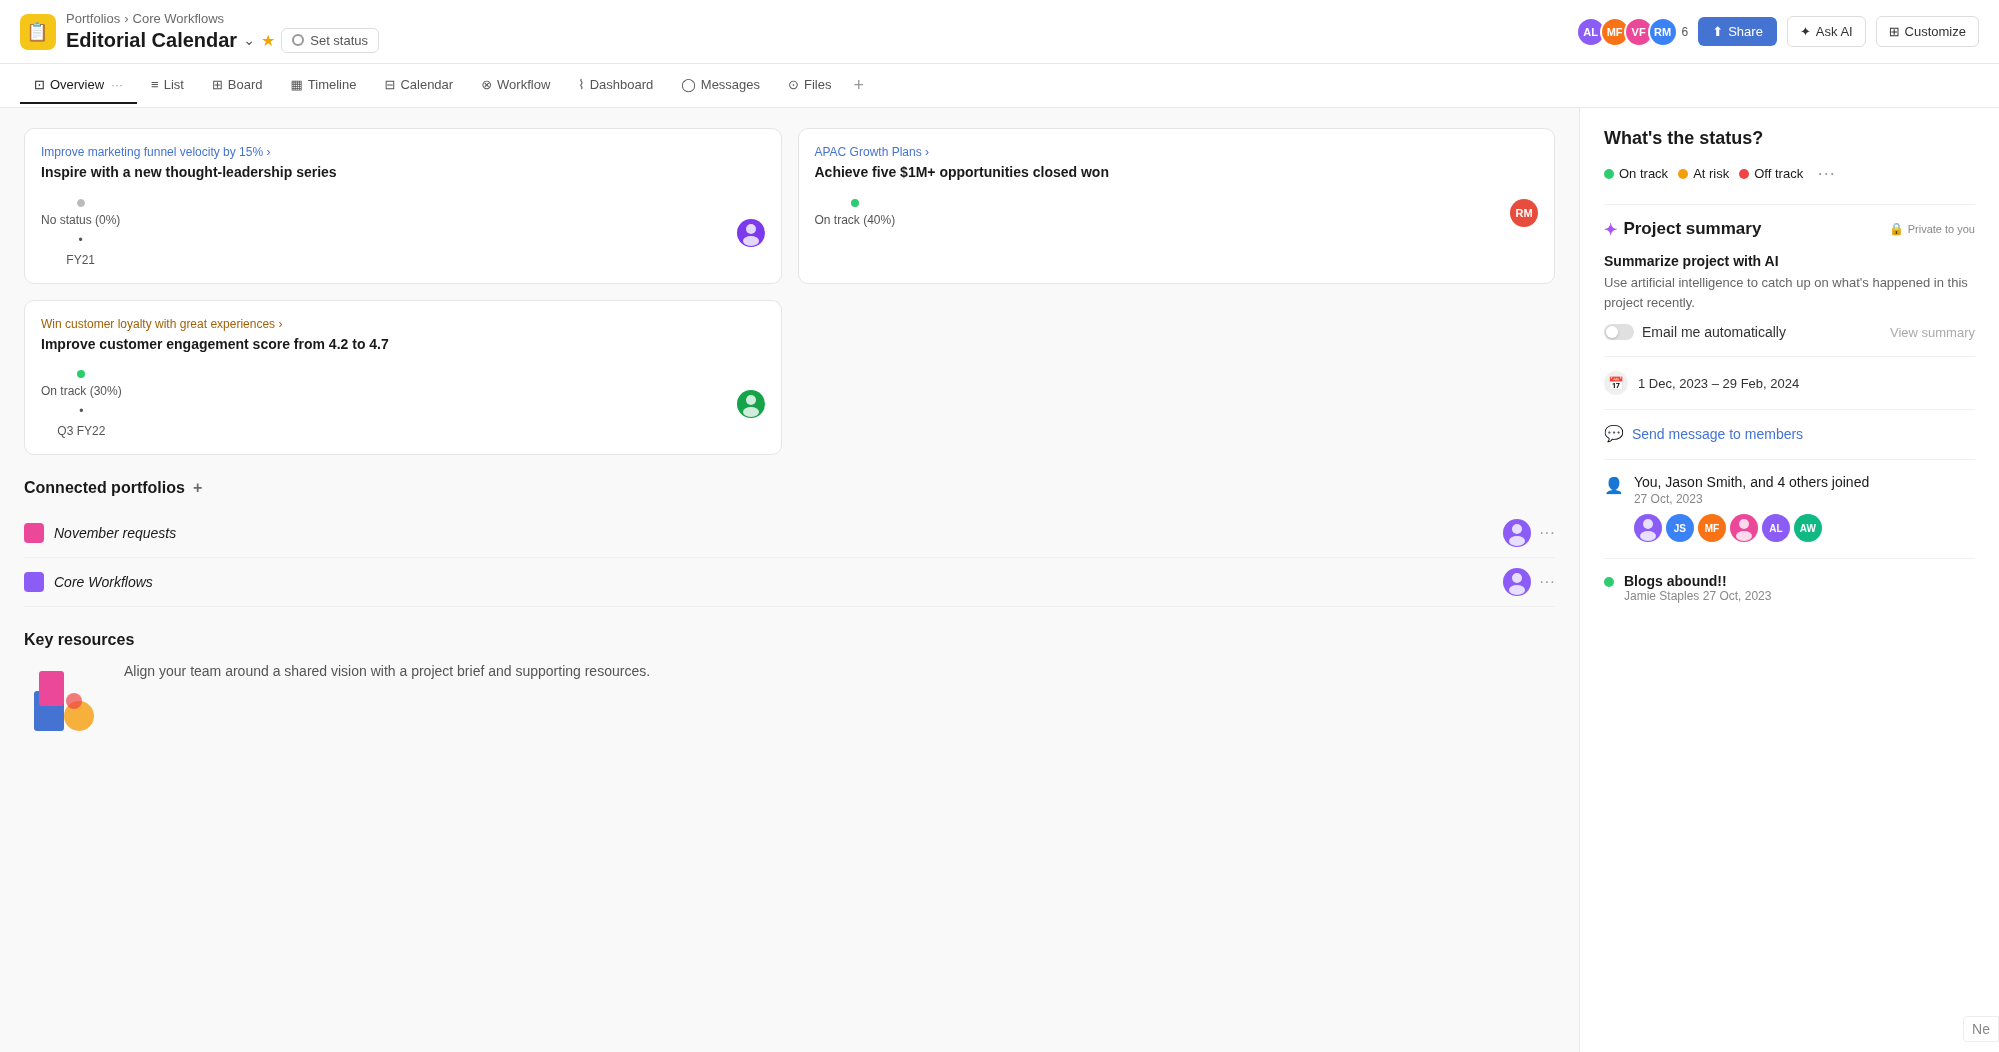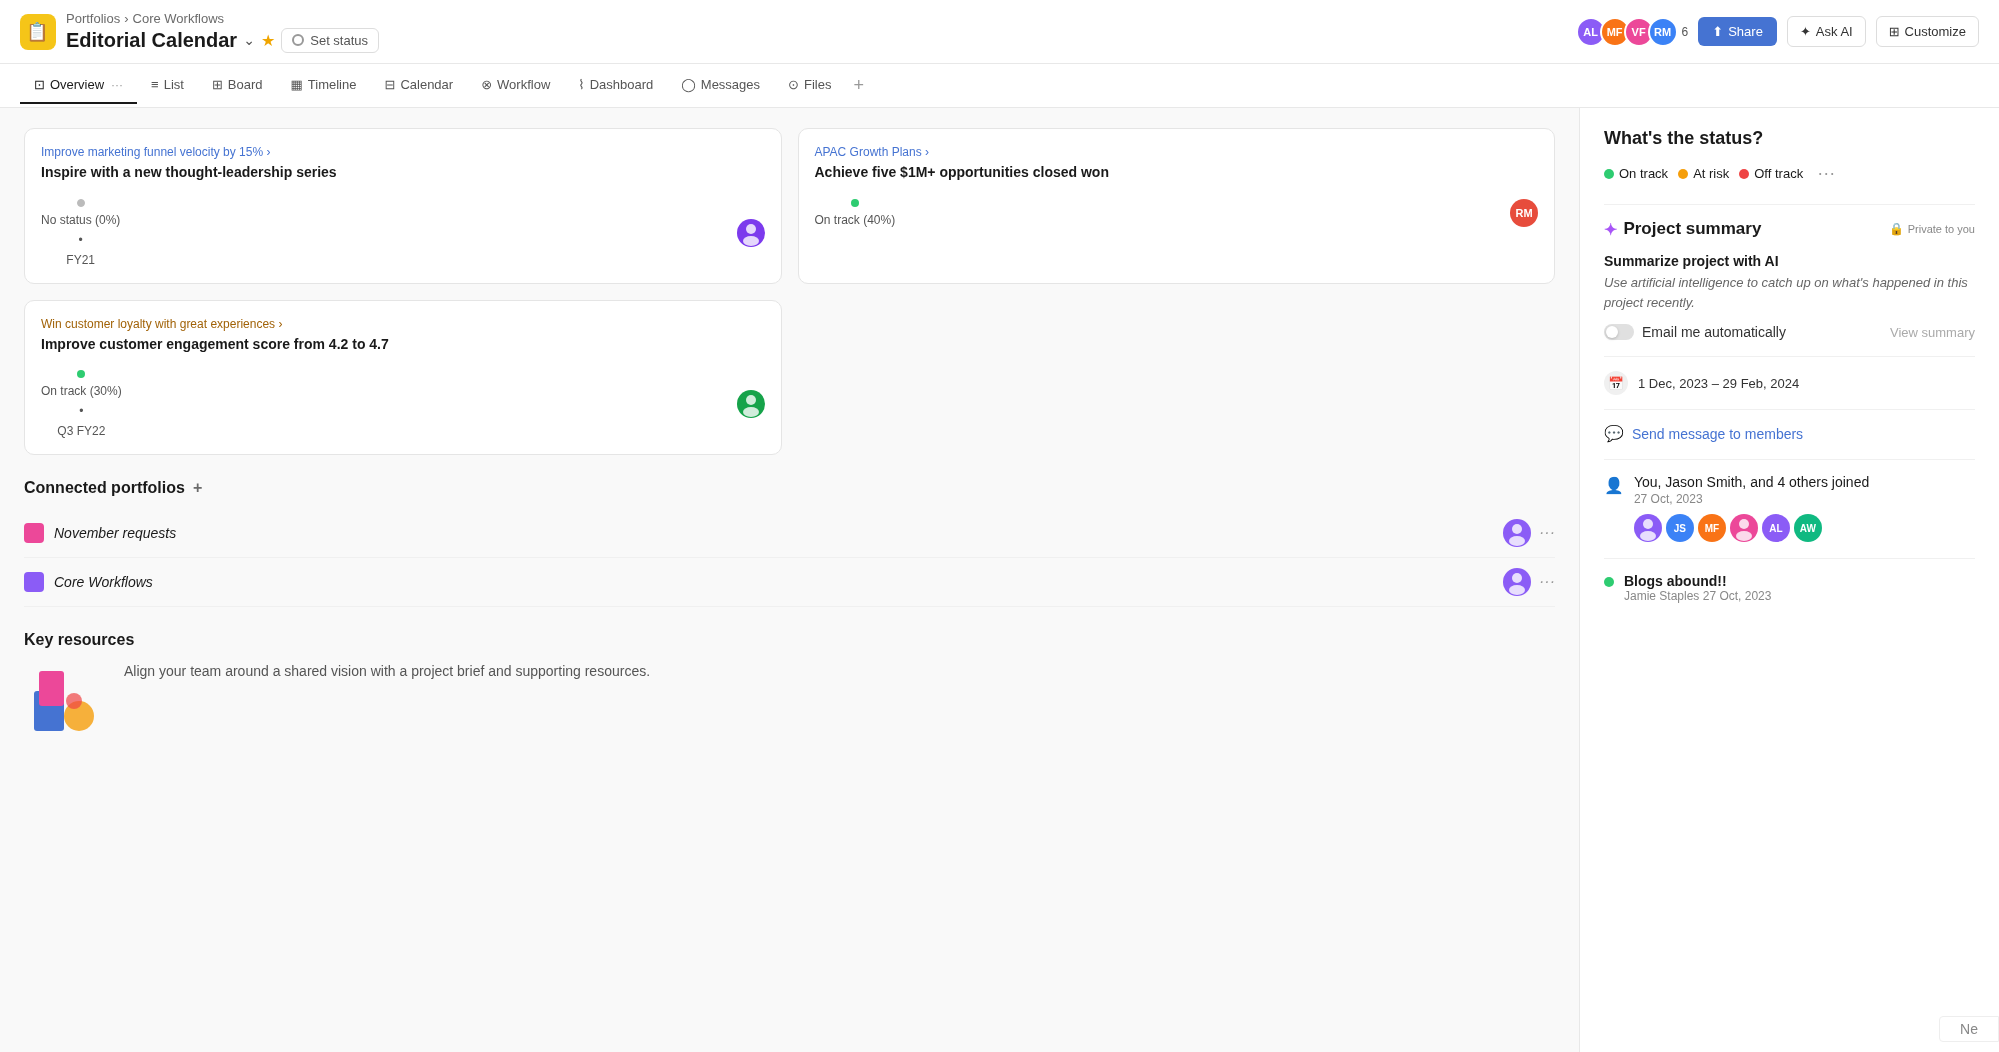--- a/index.html
+++ b/index.html
@@ -132,21 +132,21 @@
     .status-more { color: #999; font-size: 18px; margin-left: 4px; cursor: pointer; }
 
     
     .project-summary-header { display: flex; align-items: center; gap: 8px; margin-bottom: 14px; }
     .project-summary-title { font-size: 17px; font-weight: 600; display: flex; align-items: center; gap: 6px; }
     .private-badge { font-size: 11px; color: #888; display: flex; align-items: center; gap: 3px; margin-left: auto; }
     .lock-icon { font-size: 12px; }
 
     .summarize-section { margin-bottom: 16px; }
     .summarize-title { font-size: 14px; font-weight: 600; margin-bottom: 4px; }
-    .summarize-desc { font-size: 13px; color: #666; line-height: 1.5; font-style: italic; }
+    .summarize-desc { font-size: 13px; color: #666; line-height: 1.5; }
     .summarize-actions { display: flex; align-items: center; justify-content: space-between; margin-top: 12px; }
     .email-toggle { display: flex; align-items: center; gap: 8px; font-size: 14px; color: #333; }
     .toggle-track {
       width: 30px; height: 16px; background: #e0e0e0; border-radius: 8px;
       position: relative; cursor: pointer;
     }
     .toggle-thumb {
       width: 12px; height: 12px; background: #fff; border-radius: 50%;
       position: absolute; top: 2px; left: 2px;
       box-shadow: 0 1px 3px rgba(0,0,0,0.2);
@@ -490,15 +490,15 @@
             <span> </span>
             <span>27 Oct, 2023</span>
           </div>
         </div>
       </div>
 
     </div>
 
   </div>
 
-  <div style="position:absolute; right:0; bottom: 10px; font-size:14px; color:#888; padding:4px 20px; background:#fff; border-radius:4px 0 0 4px; border:1px solid #eee;">Ne</div>
+  <div style="position:absolute; right:0; bottom: 10px; font-size:14px; color:#888; padding:4px 8px; background:#fff; border-radius:4px 0 0 4px; border:1px solid #eee;">Ne</div>
 
 </div>
 
 </body></html>

